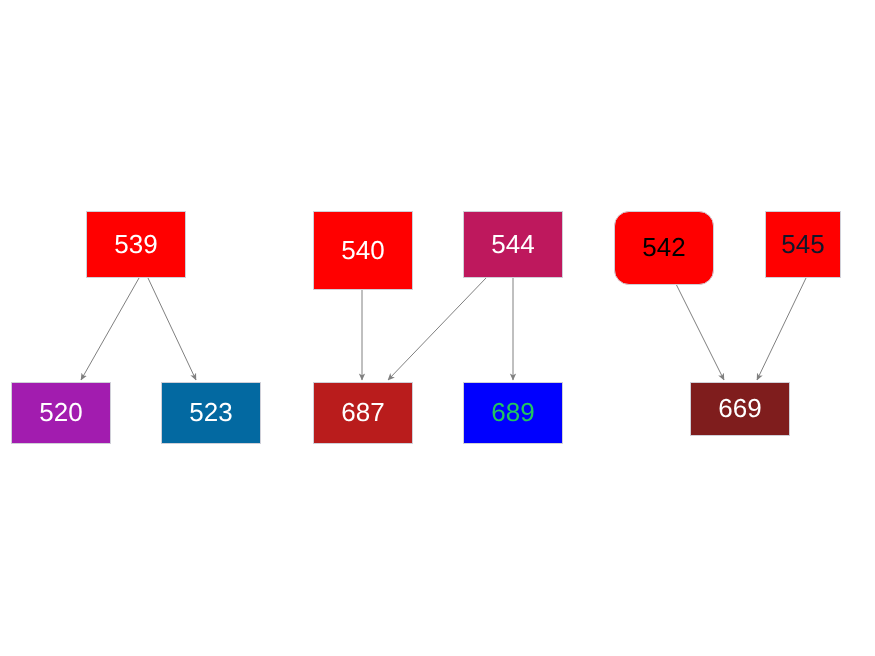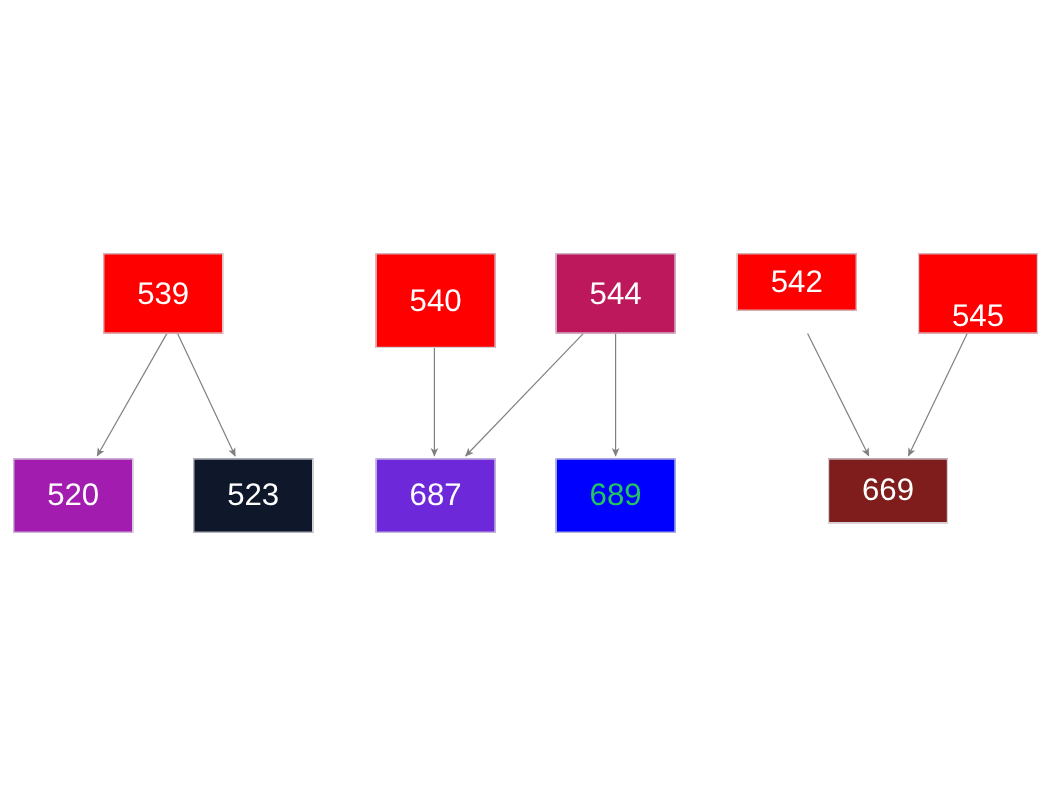--- a/index.html
+++ b/index.html
@@ -75,39 +75,39 @@
       </g>
   </svg>
 
   <div id="node-group">
       <div class="node kind-source" style="left: 86px; top: 211px; width: 100px; height: 67px; background: rgb(255, 0, 0); border-color: rgb(208, 208, 216); color: rgb(255, 255, 255); font-size: 26px;">
         <span class="node-label">539</span>
       </div>
       <div class="node kind-target" style="left: 11px; top: 382px; width: 100px; height: 62px; background: #a21caf; border-color: rgb(208, 208, 216); color: rgb(255, 255, 255); font-size: 26px;">
         <span class="node-label">520</span>
       </div>
-      <div class="node kind-target" style="left: 161px; top: 382px; width: 100px; height: 62px; background: #0f172a; border-color: rgb(208, 208, 216); color: rgb(255, 255, 255); font-size: 26px;">
+      <div class="node kind-target" style="left: 161px; top: 382px; width: 100px; height: 62px; background: #0369a1; border-color: rgb(208, 208, 216); color: rgb(255, 255, 255); font-size: 26px;">
         <span class="node-label">523</span>
       </div>
       <div class="node kind-source" style="left: 313px; top: 211px; width: 100px; height: 79px; background: rgb(255, 0, 0); border-color: rgb(208, 208, 216); color: #ffffff; font-size: 26px;">
         <span class="node-label">540</span>
       </div>
       <div class="node kind-source" style="left: 463px; top: 211px; width: 100px; height: 67px; background: #be185d; border-color: rgb(208, 208, 216); color: rgb(255, 255, 255); font-size: 26px;">
         <span class="node-label">544</span>
       </div>
-      <div class="node kind-target" style="left: 313px; top: 382px; width: 100px; height: 62px; background: #6d28d9; border-color: rgb(208, 208, 216); color: rgb(255, 255, 255); font-size: 26px;">
+      <div class="node kind-target" style="left: 313px; top: 382px; width: 100px; height: 62px; background: #b91c1c; border-color: rgb(208, 208, 216); color: rgb(255, 255, 255); font-size: 26px;">
         <span class="node-label">687</span>
       </div>
       <div class="node kind-target" style="left: 463px; top: 382px; width: 100px; height: 62px; background: rgb(0, 0, 255); border-color: rgb(208, 208, 216); color: #22c55e; font-size: 26px;">
         <span class="node-label">689</span>
       </div>
-      <div class="node kind-source" style="left: 614px; top: 211px; width: 100px; height: 48px; background: rgb(255, 0, 0); border-color: rgb(208, 208, 216); color: #ffffff; font-size: 26px;">
+      <div class="node kind-source" style="left: 614px; top: 211px; width: 100px; height: 74px; background: rgb(255, 0, 0); border-color: rgb(208, 208, 216); color: #000000; font-size: 26px; border-radius: 15px;">
         <span class="node-label">542</span>
       </div>
-      <div class="node kind-source" style="left: 765px; top: 211px; width: 100px; height: 67px; background: rgb(255, 0, 0); border-color: rgb(208, 208, 216); color: #ffffff; font-size: 26px; align-items: flex-end;">
+      <div class="node kind-source" style="left: 765px; top: 211px; width: 76px; height: 67px; background: rgb(255, 0, 0); border-color: rgb(208, 208, 216); color: #0f172a; font-size: 26px;">
         <span class="node-label">545</span>
       </div>
       <div class="node kind-target" style="left: 690px; top: 382px; width: 100px; height: 54px; background: #7f1d1d; border-color: rgb(208, 208, 216); color: rgb(255, 255, 255); font-size: 26px;">
         <span class="node-label">669</span>
       </div>
     </div>
 
 </div>
 
 </body></html>

